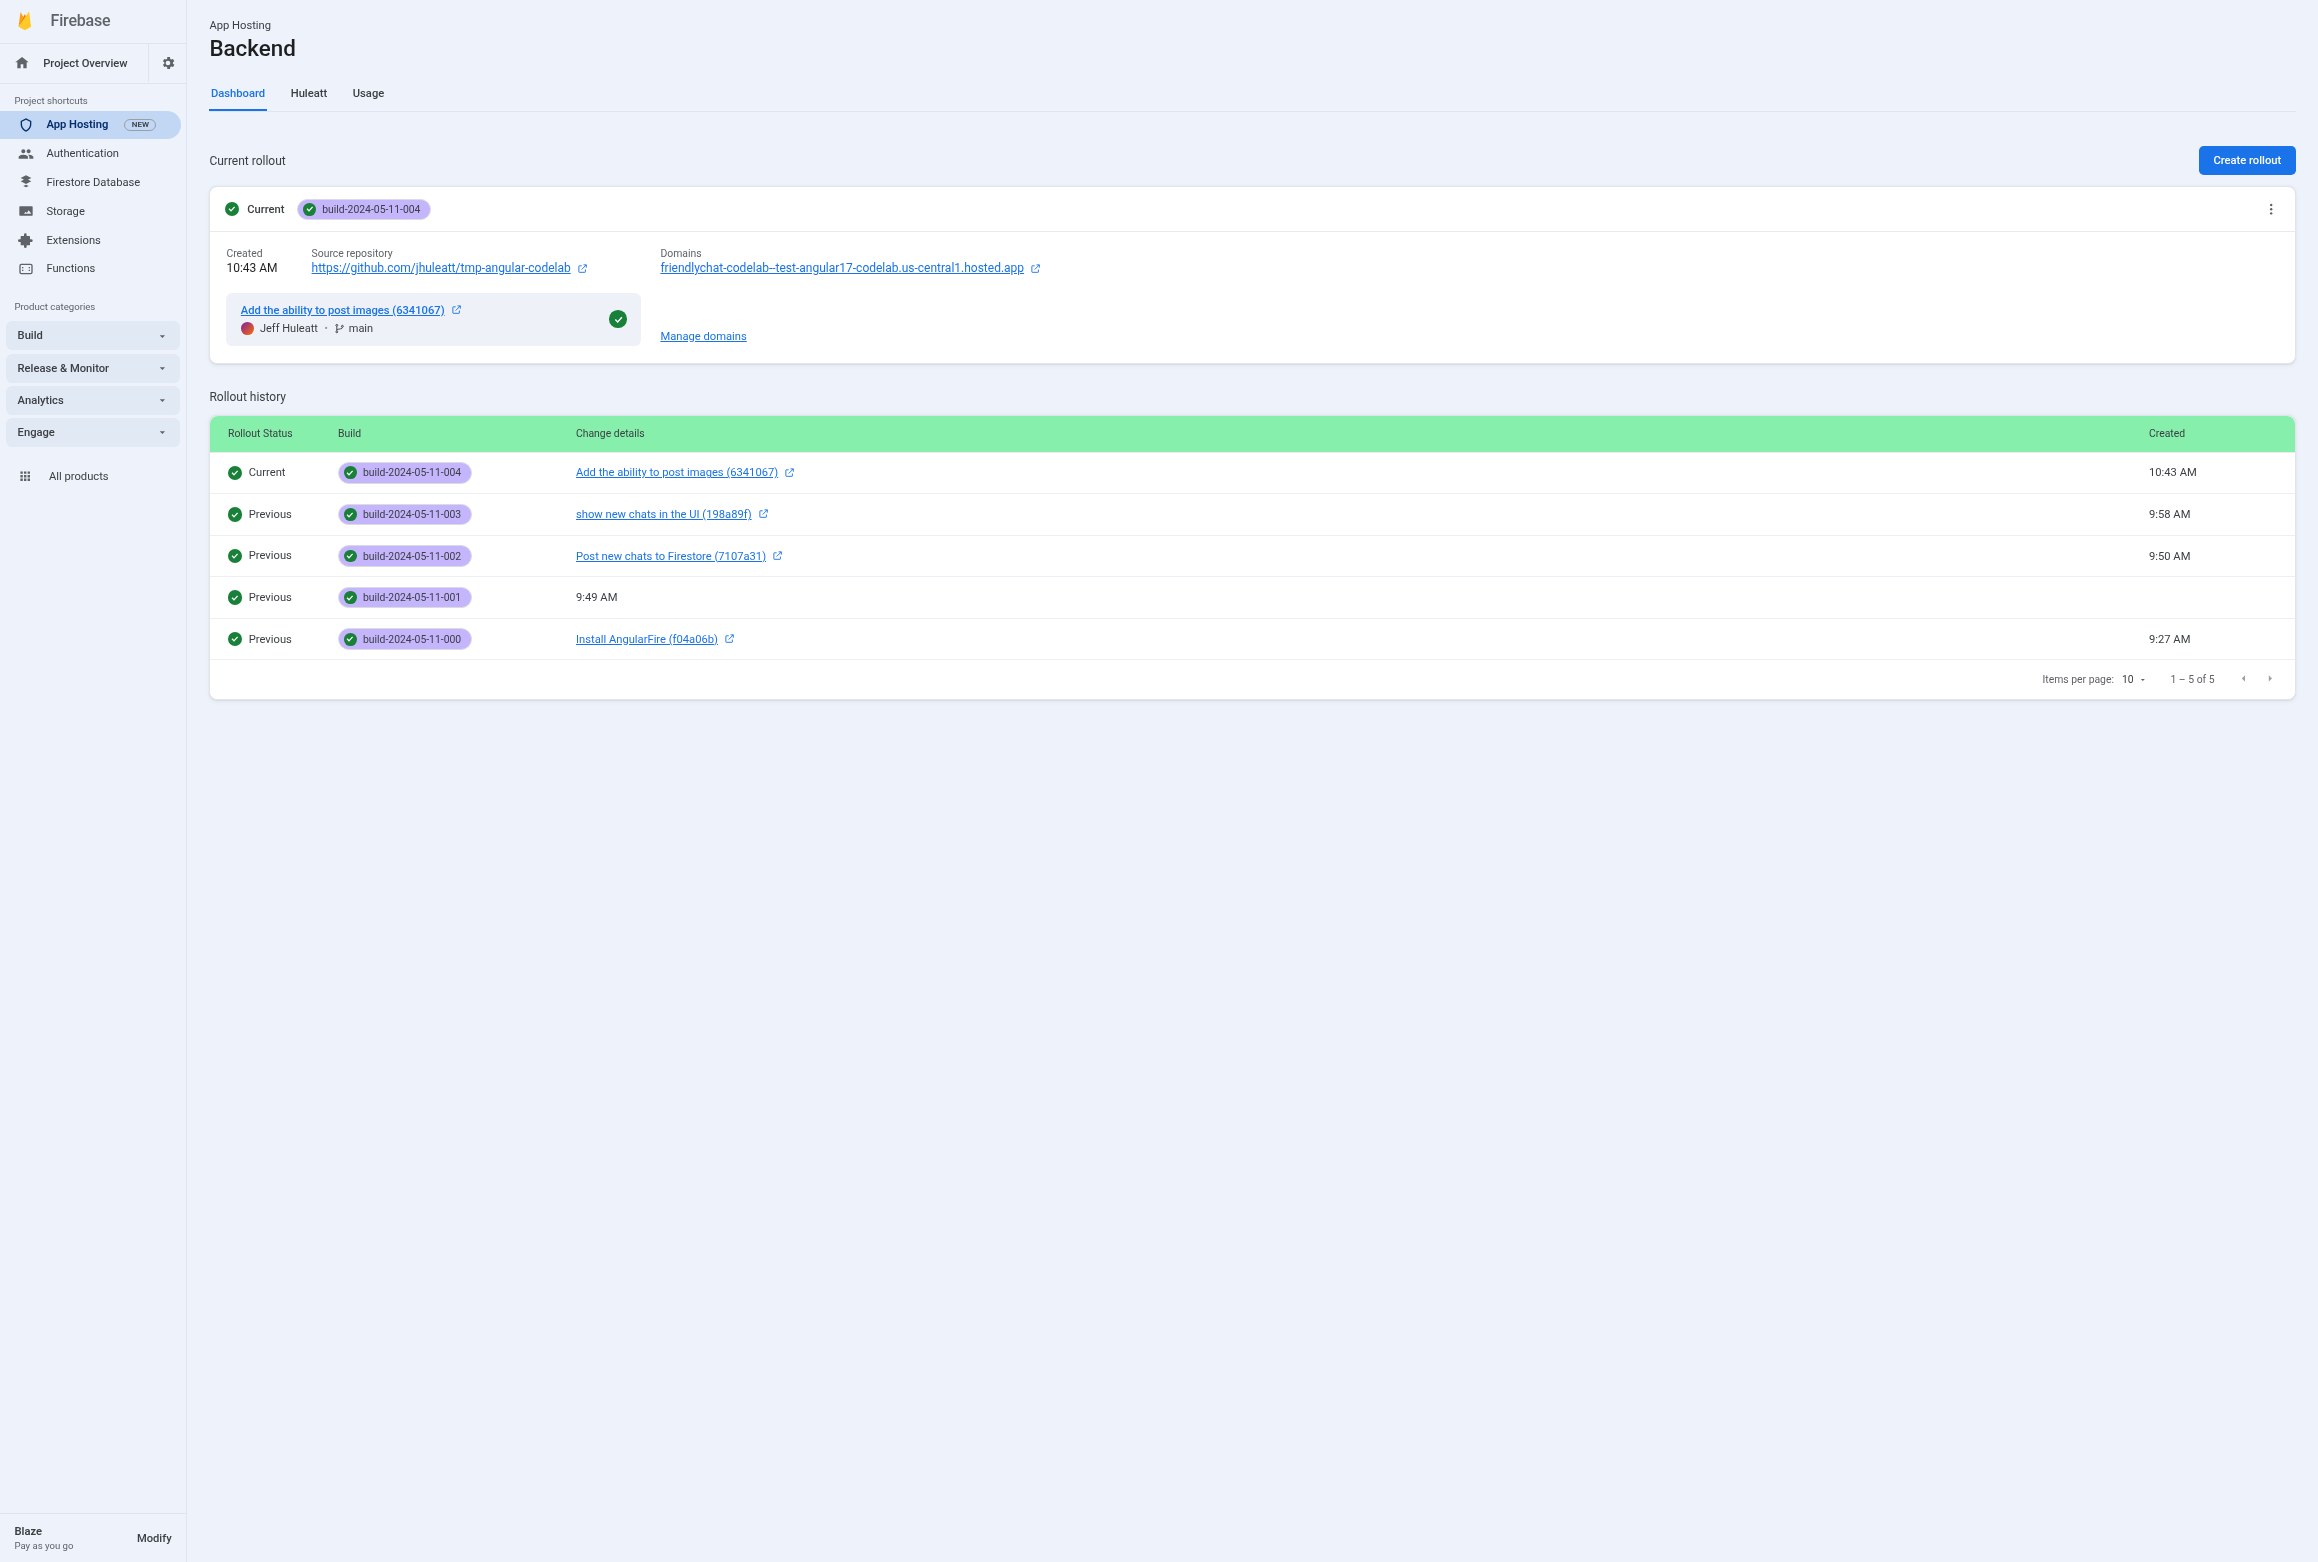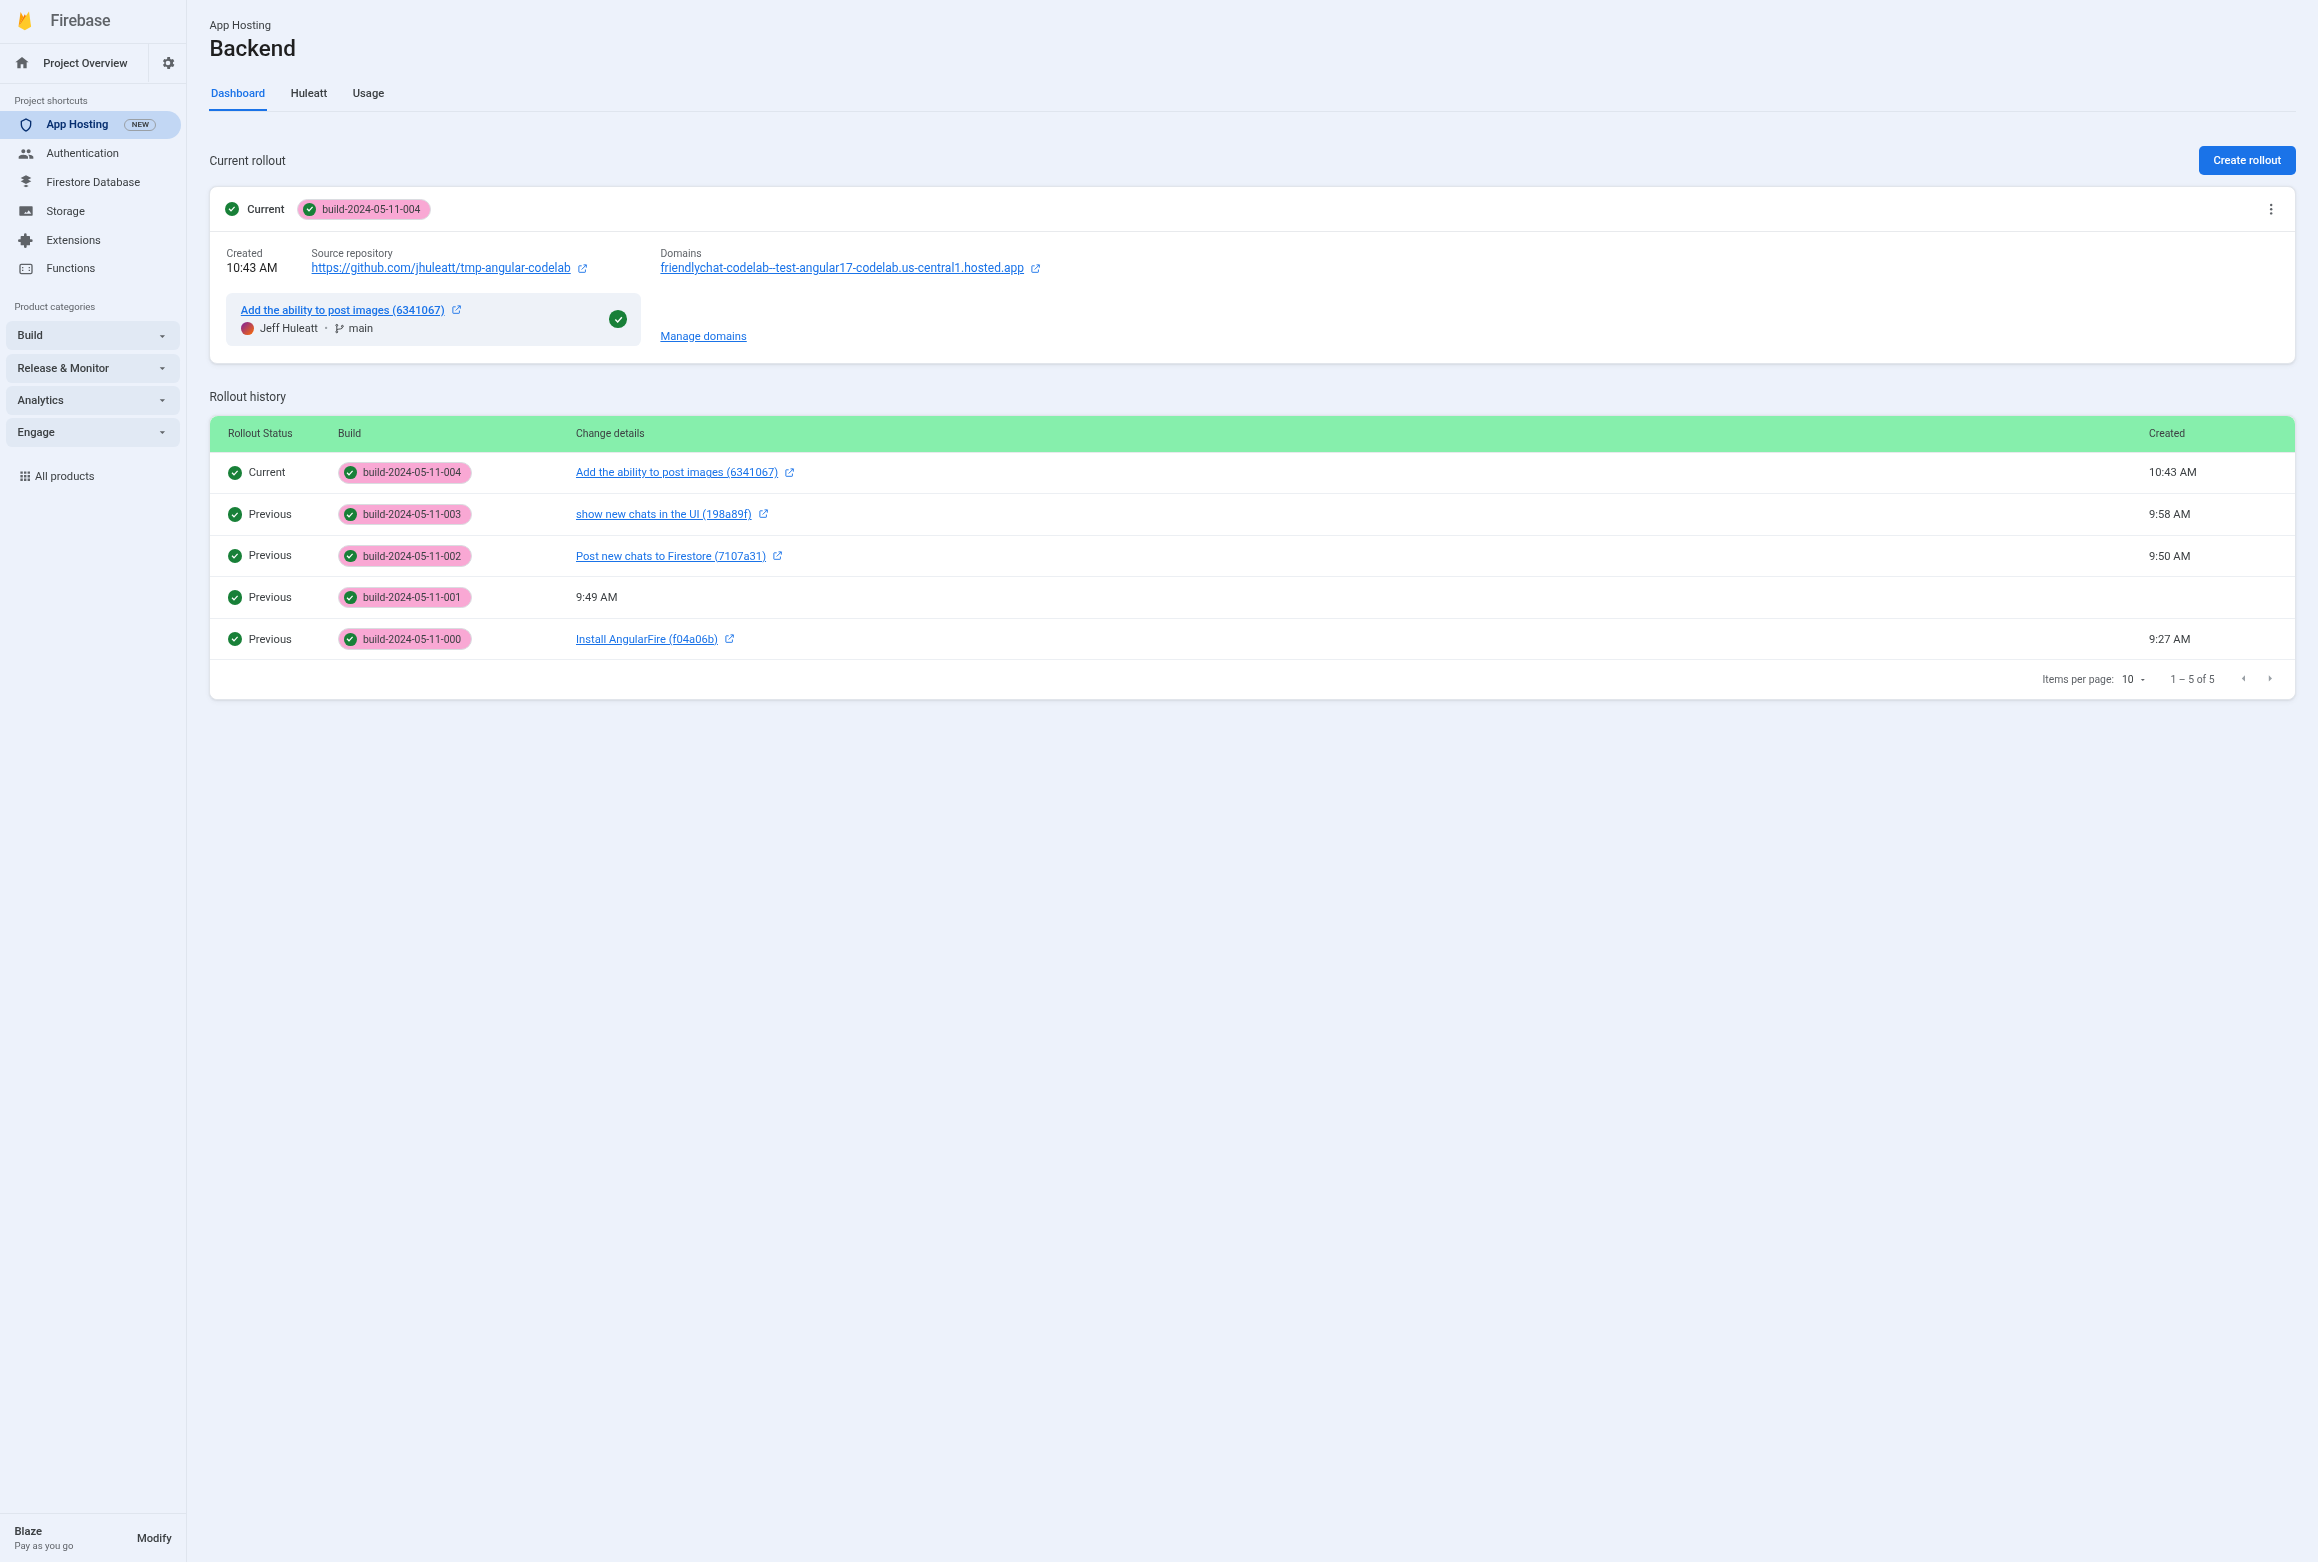--- a/index.html
+++ b/index.html
@@ -105,21 +105,21 @@
     background: #e1e9f4;
     border-radius: 6.4px;
     color: #3c4043;
     font-weight: 500;
   }
   .cat-item svg { width: 12.8px; height: 12.8px; color:#5f6368; }
 
   .all-products {
     display: flex;
     align-items: center;
-    gap: 3px;
+    gap: 17px;
     padding: 16px 17.6px;
     color: #3c4043;
     margin-top: 6.4px;
   }
   .all-products svg { width: 14.4px; height: 14.4px; color:#5f6368;}
 
   .plan-card {
     margin-top: auto;
     border-top: 0.8px solid #dfe5ee;
     padding: 11.2px 14.4px;
@@ -205,21 +205,21 @@
   .status-label { font-weight: 500; color: #3c4043; margin-right: 4.8px; }
   .build-pill {
     display: inline-flex;
     align-items: center;
     gap: 6.4px;
     border: 0.8px solid #dadce0;
     border-radius: 12.8px;
     padding: 3.2px 9.6px 3.2px 4.8px;
     font-size: 10.4px;
     color: #3c4043;
-    background: #f9a8d4;
+    background: #c4b5fd;
   }
   .build-pill .status-badge { width:12.8px; height:12.8px; }
   .dots {
     margin-left: auto;
     width: 19px; height: 19px;
     display:flex; align-items:center; justify-content:center;
     color:#5f6368;
   }
   .card-body {
     padding: 14.4px 16px 17.6px 16px;

